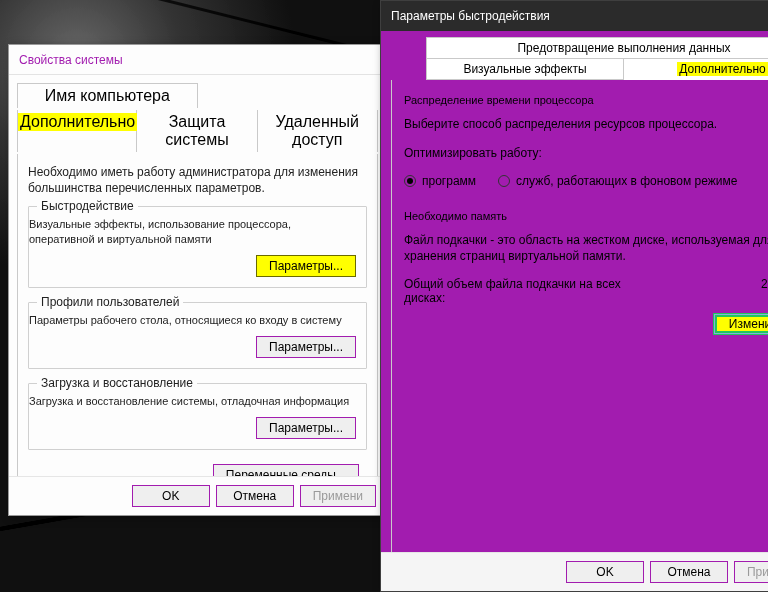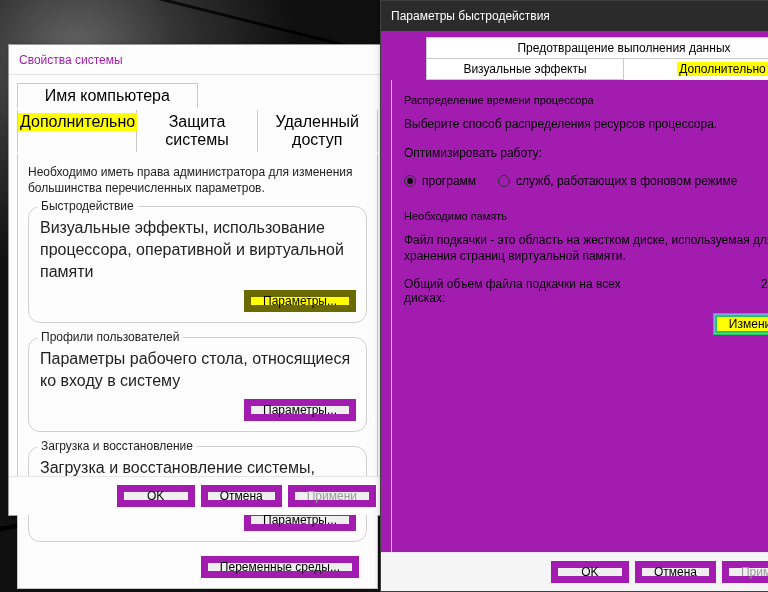--- a/index.html
+++ b/index.html
@@ -53,34 +53,34 @@
   .tabrow.bot .tab { border-top: none; }
   .tab.active { background: #fdfdfd; z-index: 2; }
   .hl { background: #ffff00; display: inline-block; padding: 0 2px; }
   .tabpanel {
     border: 1px solid #c9c9c9; border-top: none; padding: 10px; background: #fdfdfd;
   }
   .tabpanel p { margin-bottom: 10px; line-height: 1.35; color: #222; }
 
   
   .group {
-    border: 1px solid #d0d0d0; border-radius: 12px;
-    padding: 10px 10px 10px 11px; margin-bottom: 14px;
+    border: 1px solid #d0d0d0; border-radius: 1px;
+    padding: 10px 10px 10px 0; margin-bottom: 14px;
     position: relative;
   }
   .group .legend {
     position: absolute; top: -8px; left: 8px;
     background: #fdfdfd; padding: 0 4px; font-size: 12px; color: #222;
   }
-  .group p { font-size: 16px; color: #222; line-height: 1.35; margin-bottom: 8px; }
+  .group p { font-size: 11px; color: #222; line-height: 1.35; margin-bottom: 8px; }
   .group .btnrow { display: flex; justify-content: flex-end; }
 
   .btn {
     min-width: 78px; height: 22px; padding: 0 12px;
-    background: #efefef; border: 7px solid #a21caf;
+    background: #efefef; border: 1px solid #a21caf;
     font-size: 12px; font-family: inherit;
     display: inline-flex; align-items: center; justify-content: center;
     cursor: default;
   }
   .btn + .btn { margin-left: 6px; }
   .btn.hlbtn { background: #ffff00; border-color: #6a6a00; }
   .btn.disabled { color: #9a9a9a; }
 
   .envrow { display: flex; justify-content: flex-end; margin: 6px 8px 0 0; }
   .btnbar {
@@ -156,21 +156,21 @@
     <div class="tabrow top">
       <div class="tab"><span>Имя компьютера</span></div>
     </div>
     <div class="tabrow bot">
       <div class="tab active"><span class="hl">Дополнительно</span></div>
       <div class="tab"><span>Защита системы</span></div>
       <div class="tab"><span>Удаленный доступ</span></div>
     </div>
 
     <div class="tabpanel">
-      <p>Необходимо иметь права администратора для изменения большинства перечисленных параметров.</p>
+      <p>Необходимо иметь работу администратора для изменения большинства перечисленных параметров.</p>
 
       <div class="group">
         <span class="legend">Быстродействие</span>
         <p>Визуальные эффекты, использование процессора, оперативной и виртуальной памяти</p>
         <div class="btnrow">
           <button class="btn hlbtn">
               <span>Параметры...</span>
             </button>
         </div>
       </div>

